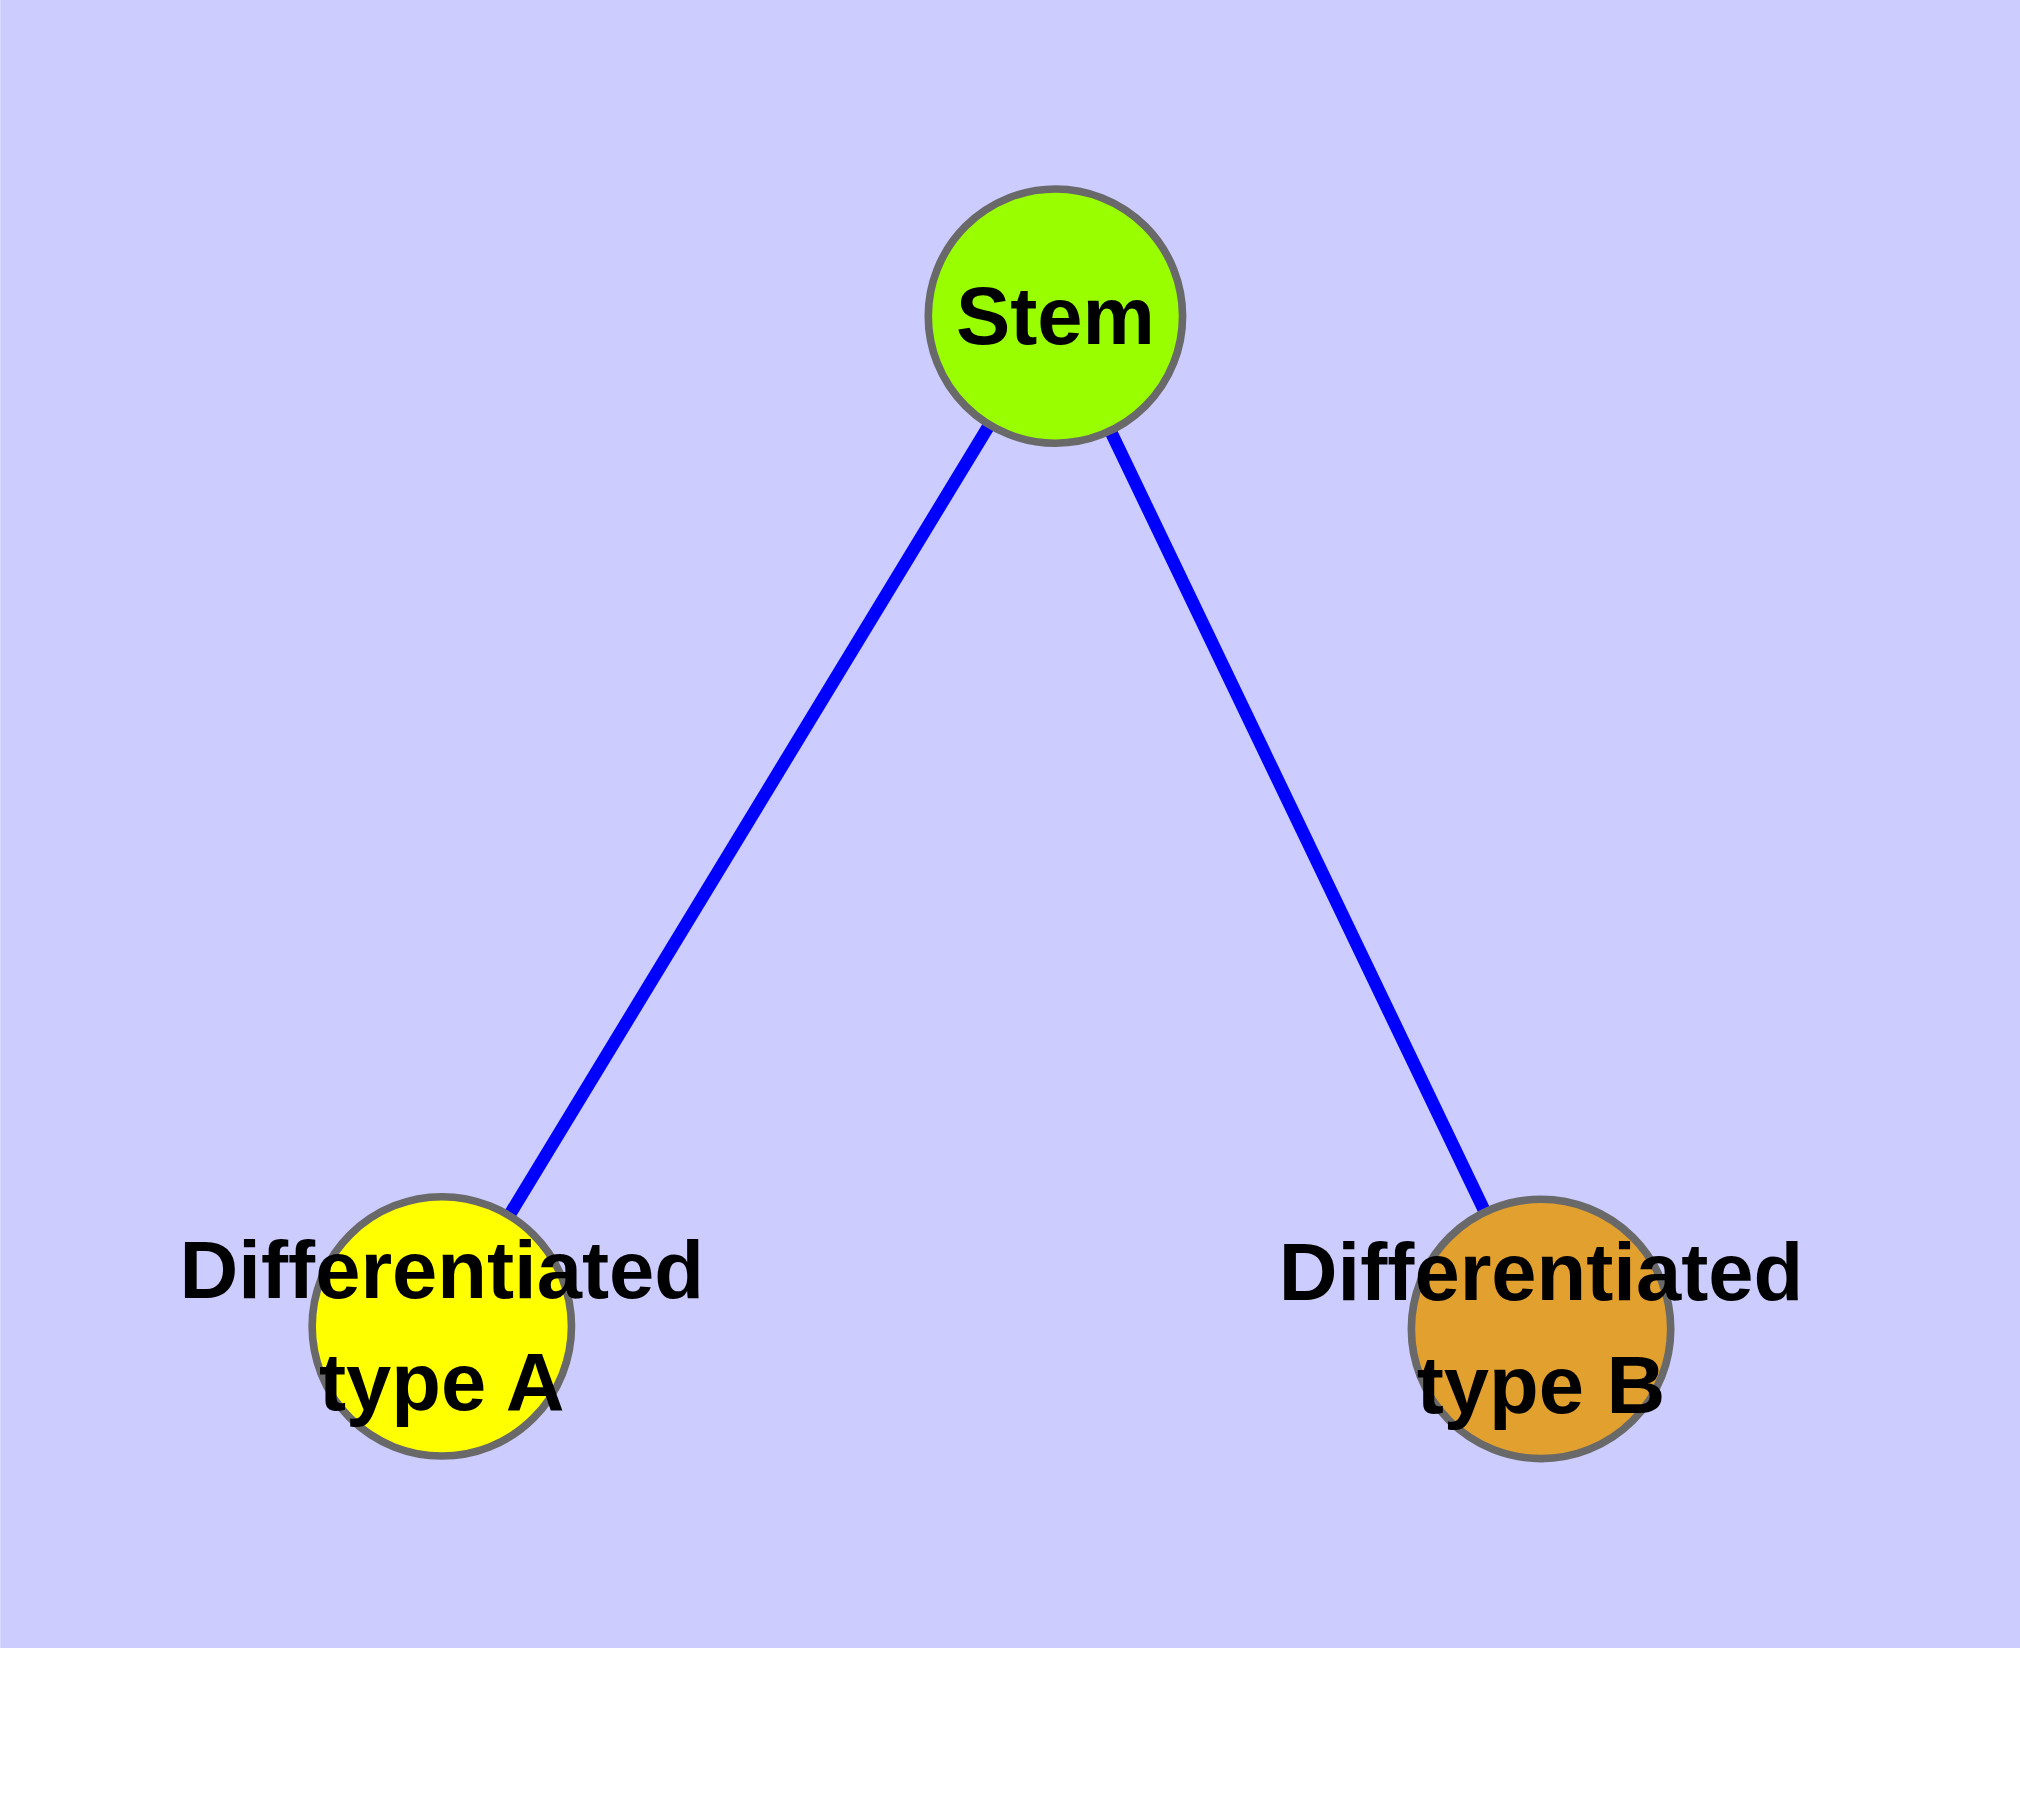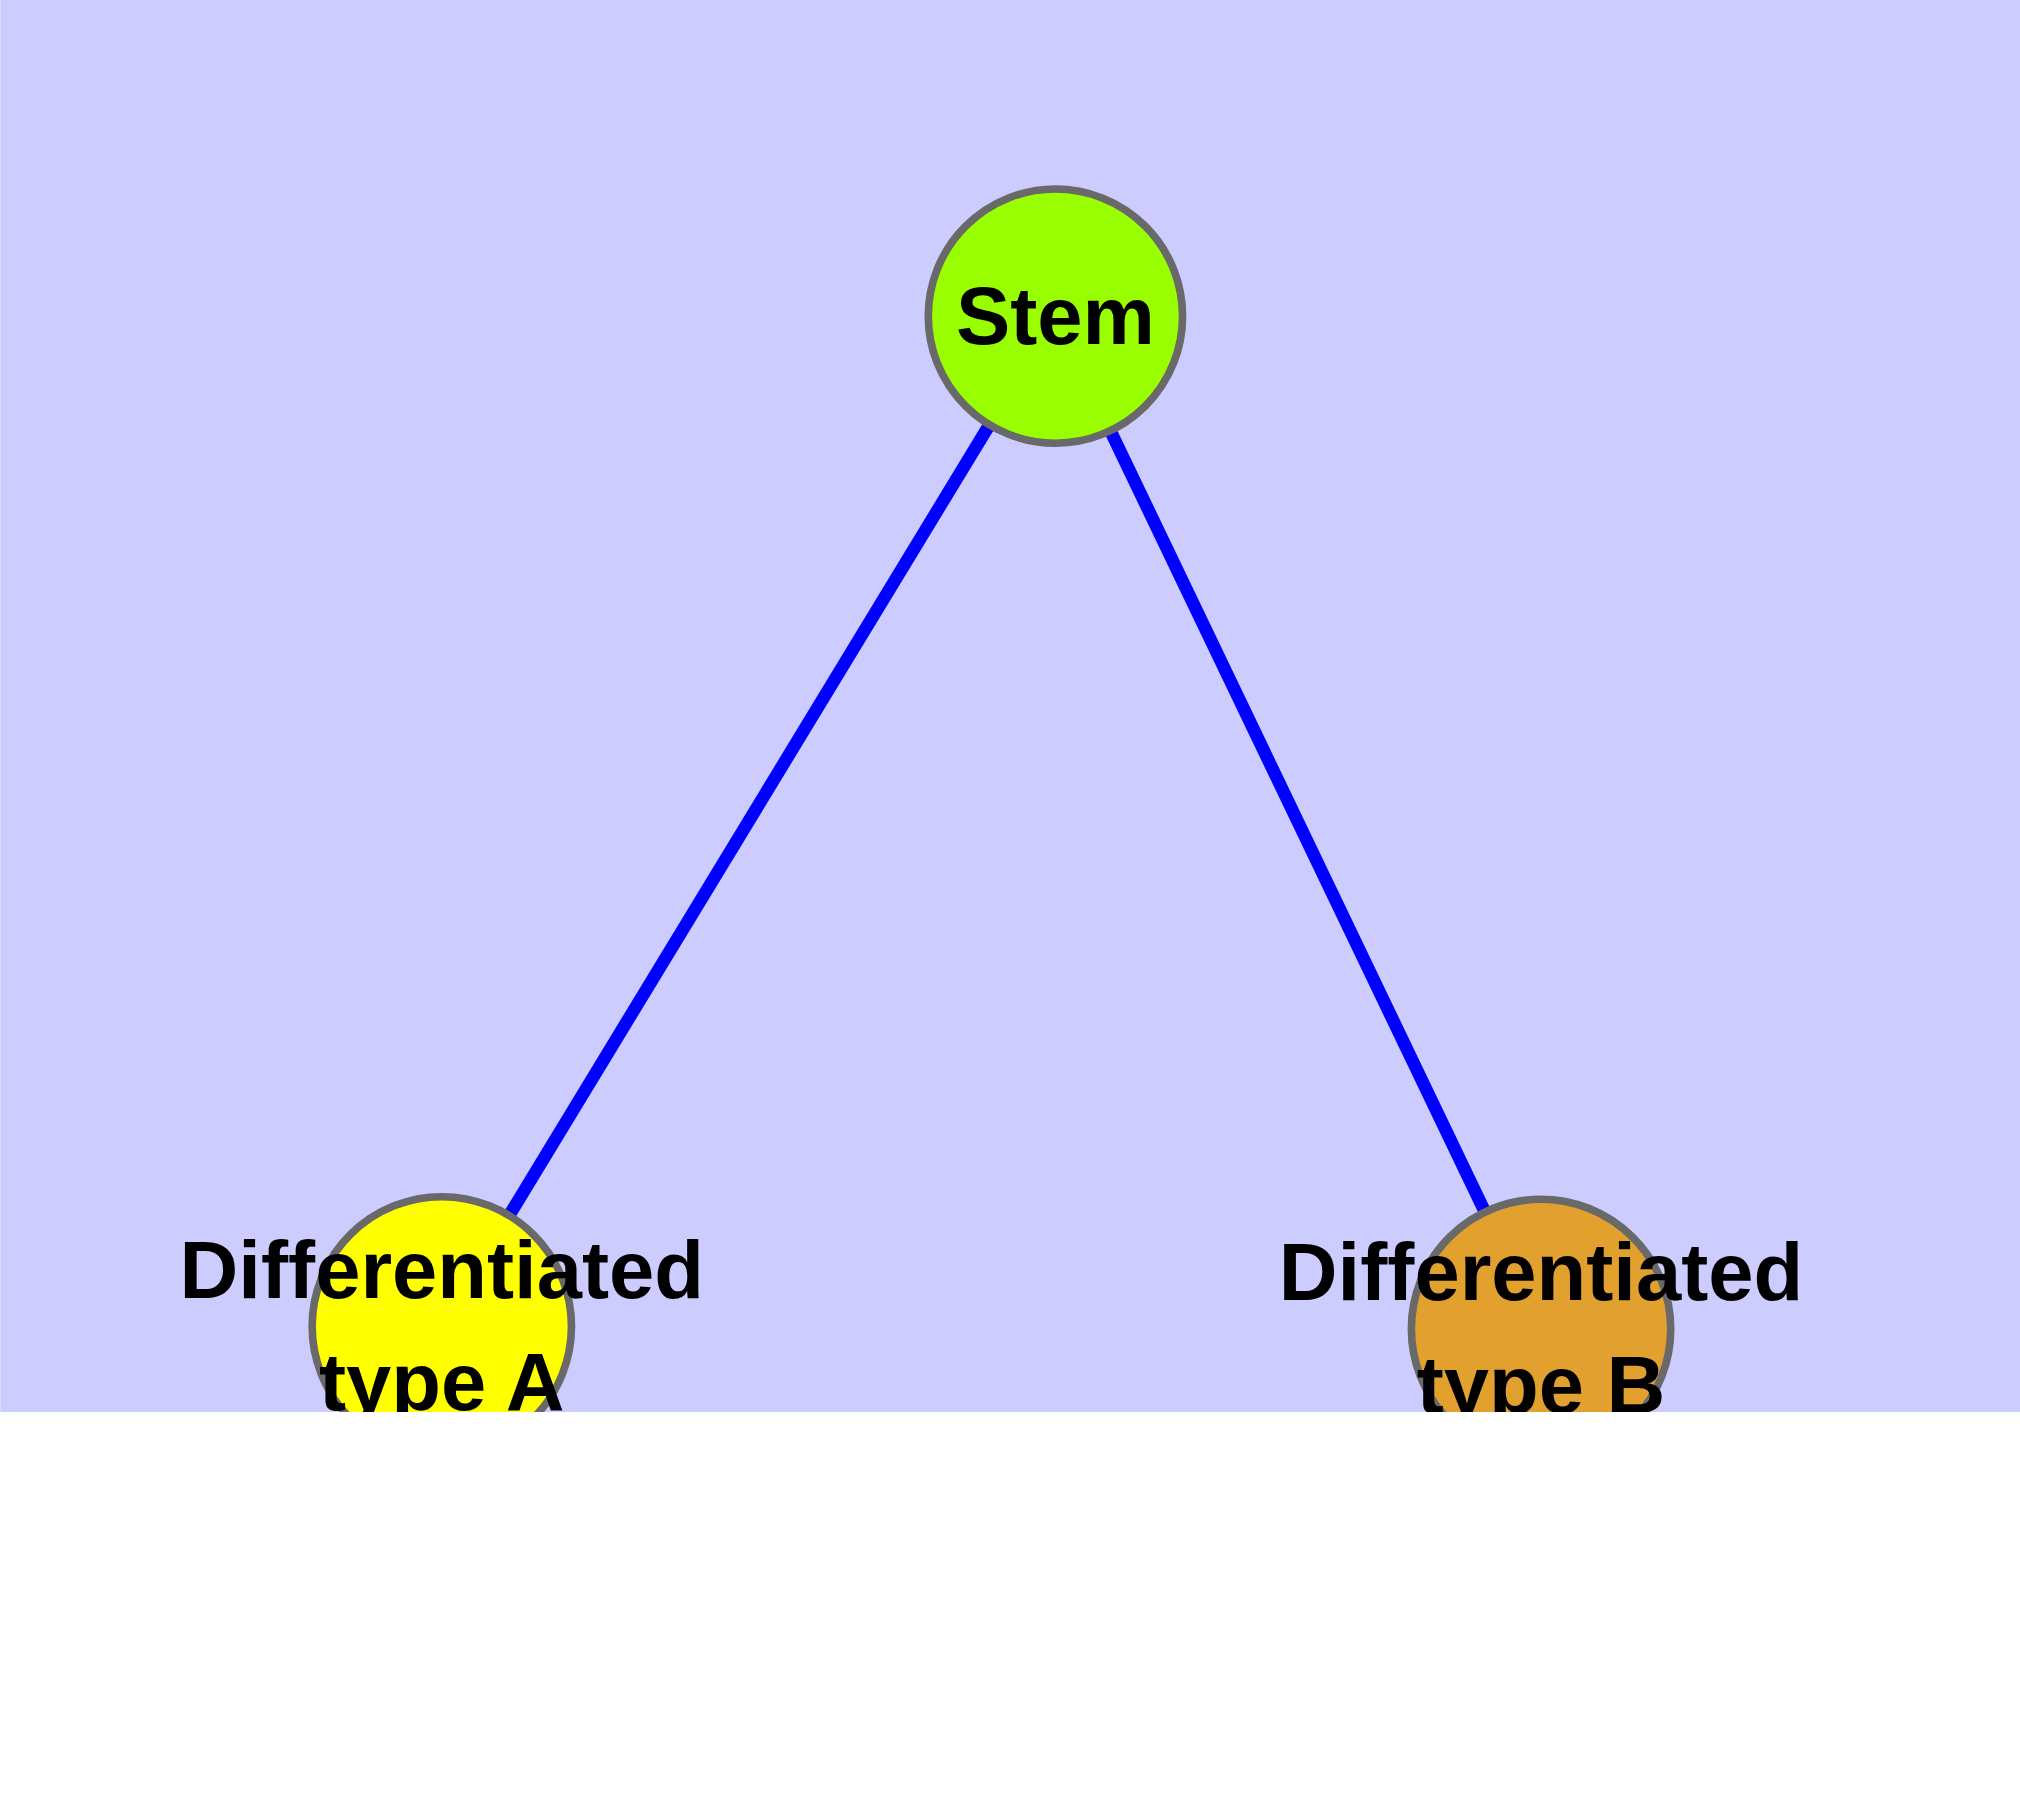--- a/index.html
+++ b/index.html
@@ -7,21 +7,21 @@
     margin: 0;
     padding: 0;
     background: #ffffff;
   }
   body {
     font-family: "Liberation Sans", "DejaVu Sans", sans-serif;
   }
   #canvas-wrap {
     position: relative;
     width: 2021px;
-    height: 1412px;
+    height: 1648px;
     overflow: hidden;
   }
   #graph-canvas {
     position: absolute;
     left: 0;
     top: 0;
     width: 2021px;
     height: 1812px;
     display: block;
   }

